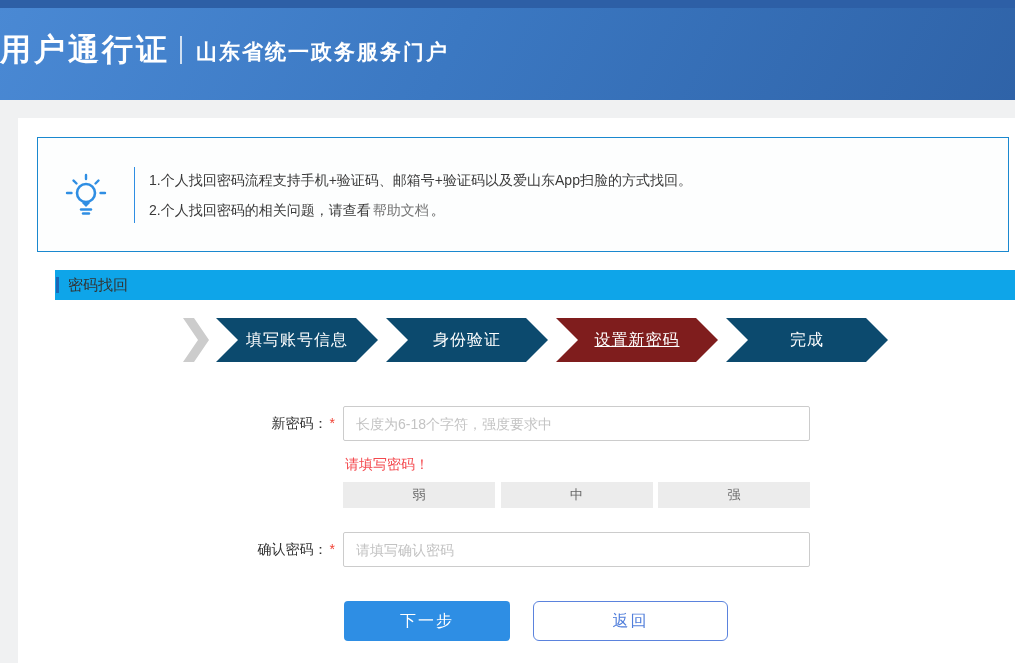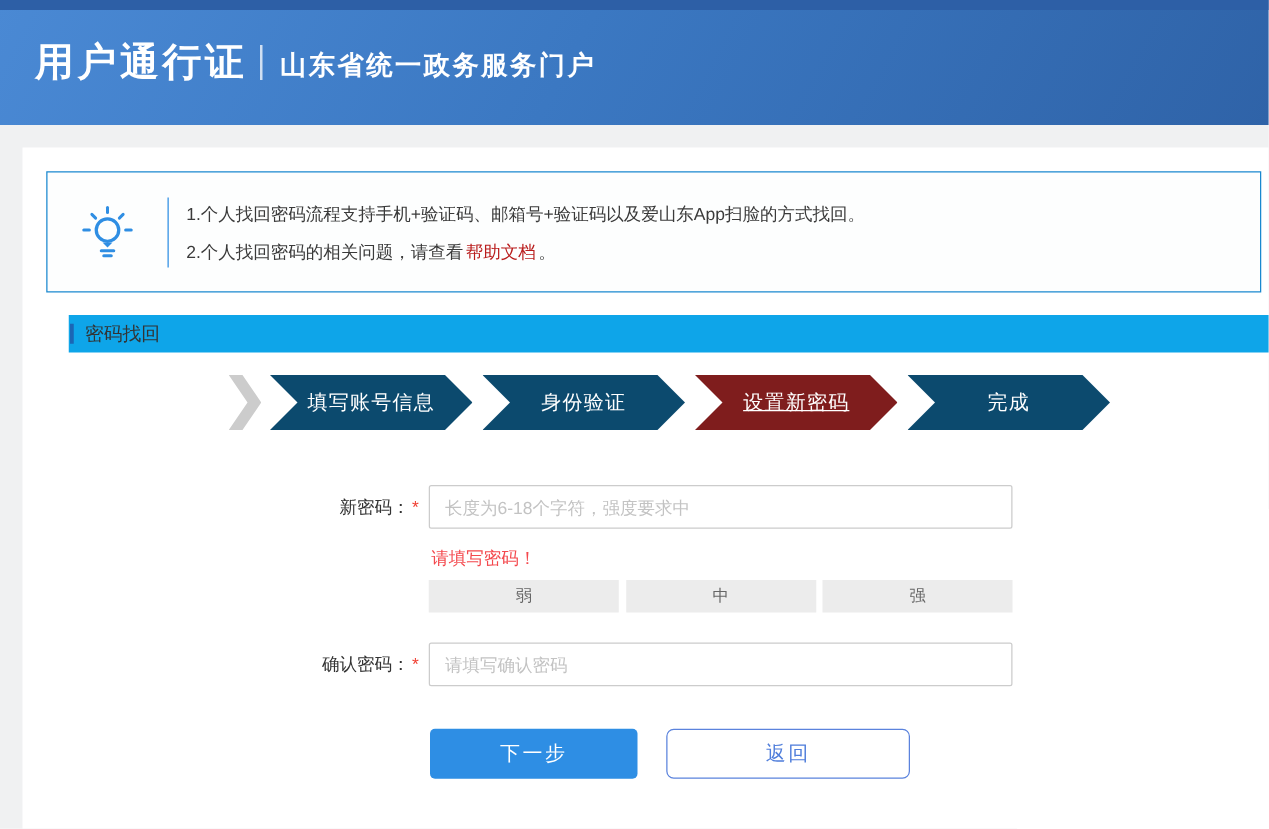--- a/index.html
+++ b/index.html
@@ -16,21 +16,20 @@
     background:linear-gradient(118deg,#4a89d4 0%,#3b78c2 45%,#2f63a8 100%);
     position:relative;
   }
   .header-topstrip {
     height:8px;
     background:#2d5fa6;
   }
   .header-inner {
     display:flex; align-items:center;
     height:84px;
-    padding-left:28px;
   }
   .header-title {
     color:#fff; font-size:31px; font-weight:bold; letter-spacing:3px;
   }
   .header-divider {
     width:2px; height:28px; background:rgba(255,255,255,.75);
     margin:0 14px 0 10px;
   }
   .header-subtitle {
     color:#fff; font-size:21px; font-weight:bold; letter-spacing:2px;
@@ -44,33 +43,33 @@
     background:#fff;
     min-height:545px;
     padding:19px 0 30px 19px;
   }
 
   
   .notice {
     margin-right:6px;
     border:1px solid #1a88cf;
     background:#fdfefe;
-    height:97px;
+    height:115px;
     display:flex; align-items:center;
   }
   .notice-icon-wrap {
     width:96px; display:flex; justify-content:center; align-items:center;
     flex:0 0 96px;
   }
   .notice-divider {
     width:1px; height:56px; background:#2f8ee3; flex:0 0 1px;
   }
   .notice-text { padding-left:14px; font-size:14px; color:#3a3a3a; }
   .notice-line { line-height:30px; }
-  .notice-link { color:#b91c1c; text-decoration:none; margin:0 2px; cursor:pointer; }
+  .notice-link { color:#737373; text-decoration:none; margin:0 2px; cursor:pointer; }
 
   
   .section-bar {
     margin-left:18px; margin-top:18px;
     height:30px; background:#0ea5e9;
     display:flex; align-items:center;
   }
   .section-accent {
     width:3px; height:16px; background:#1b66b5; margin:0 9px 0 1px;
   }

